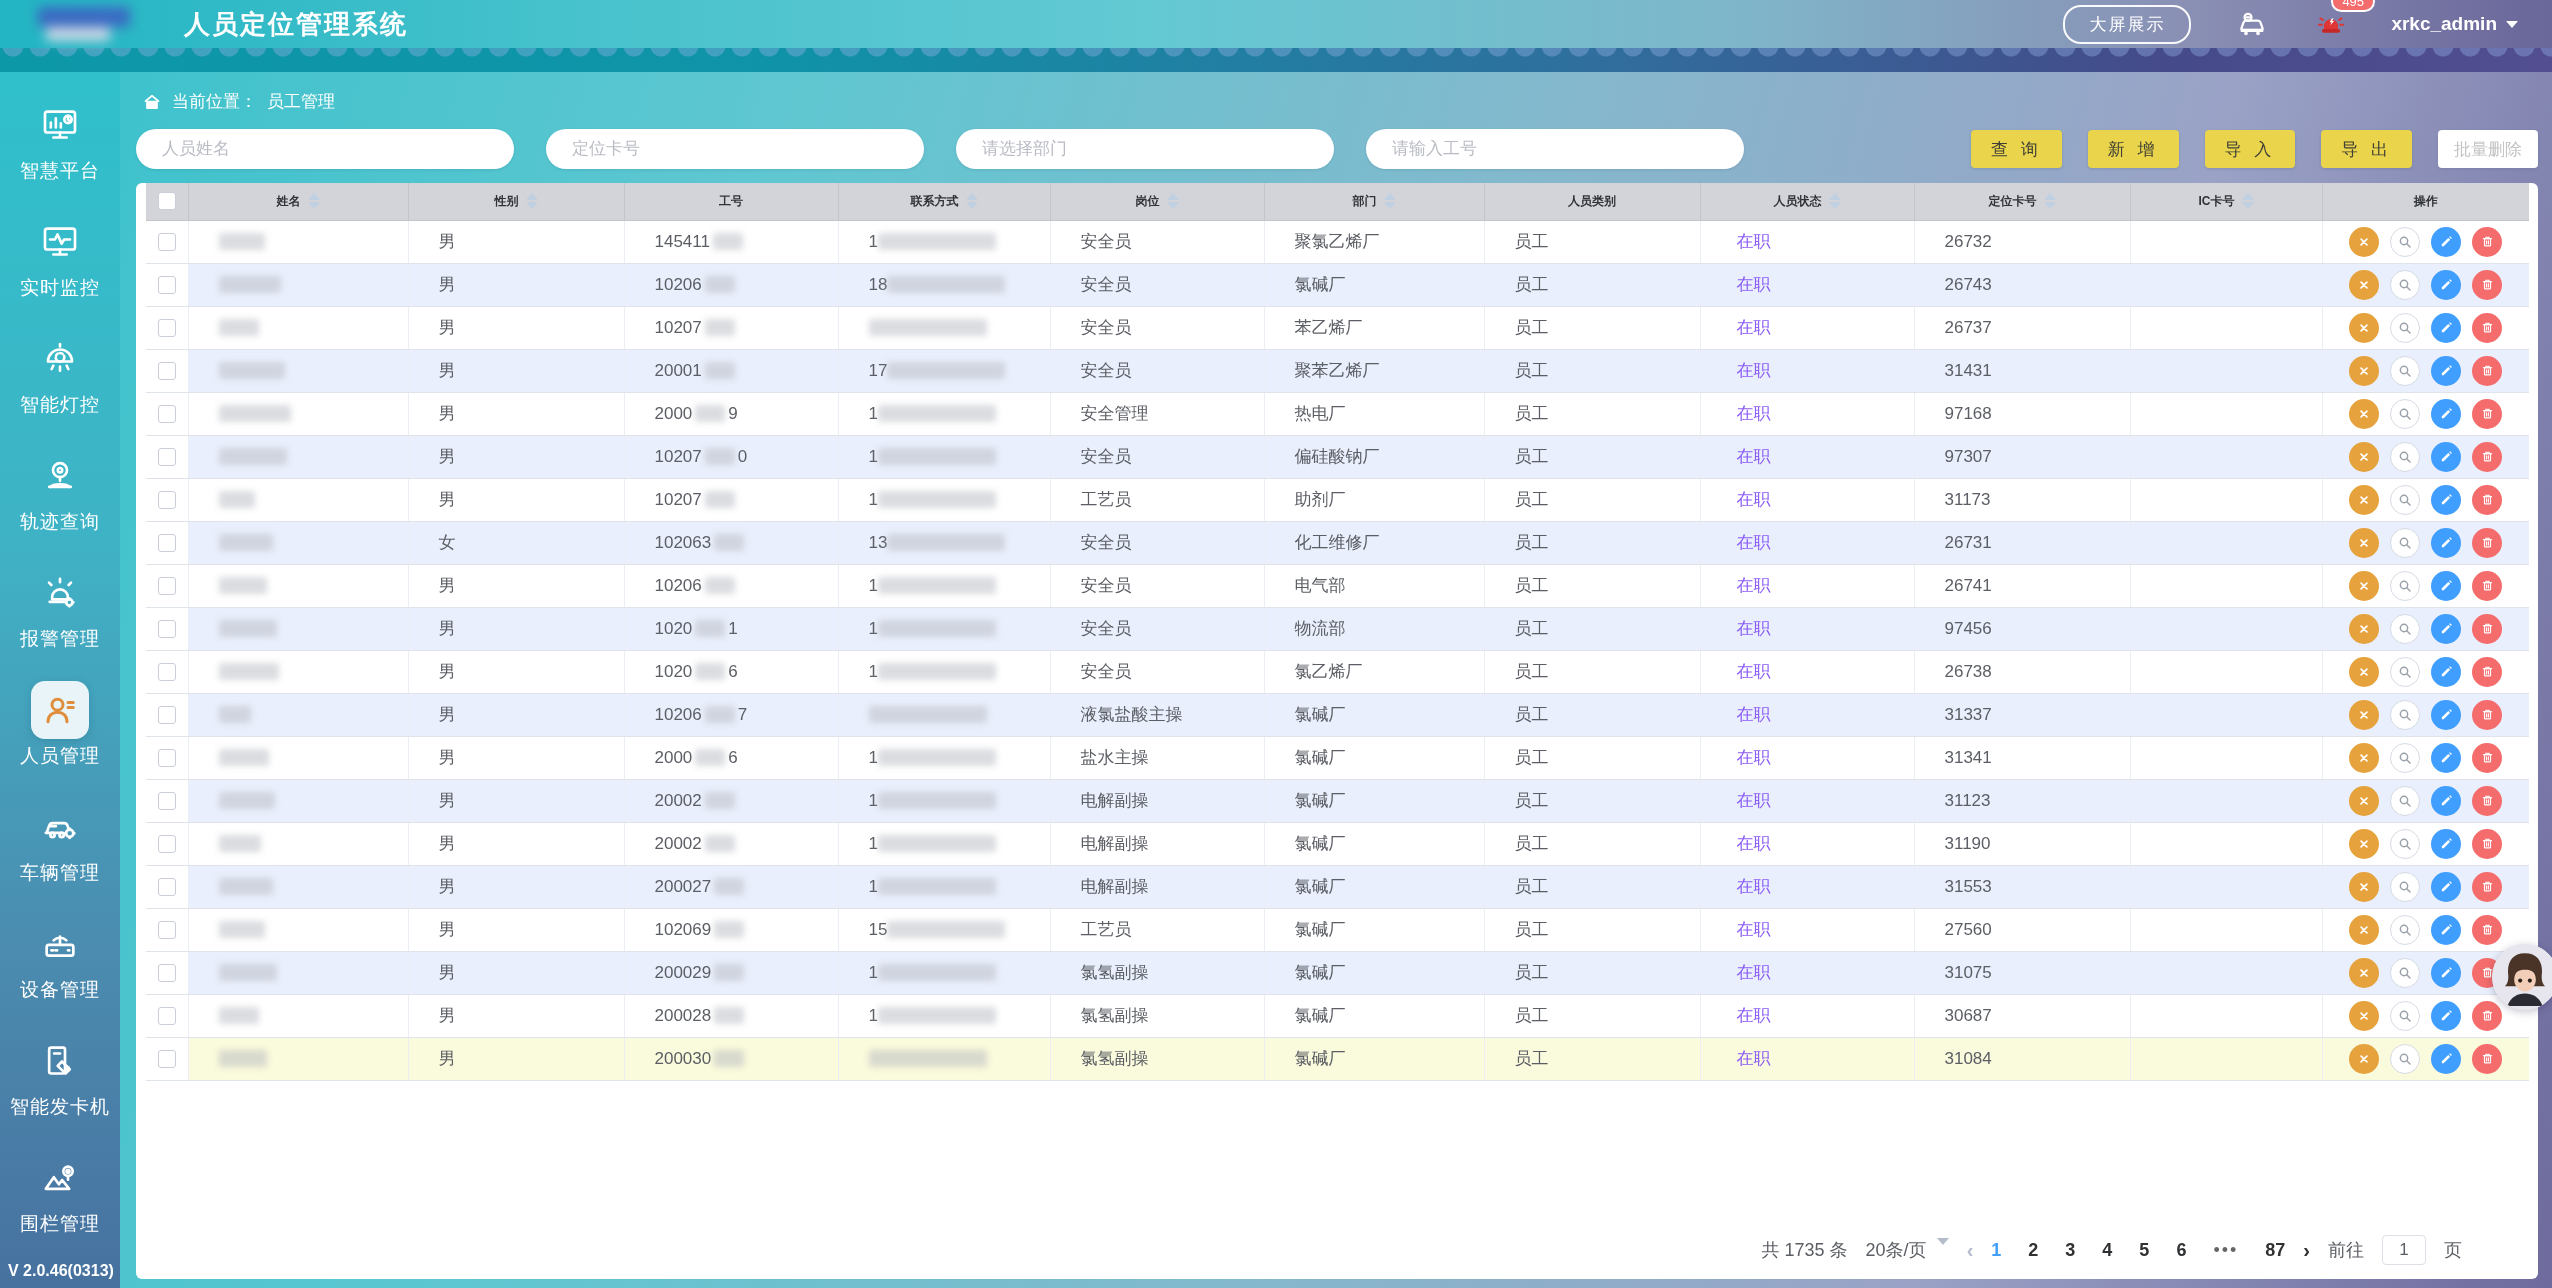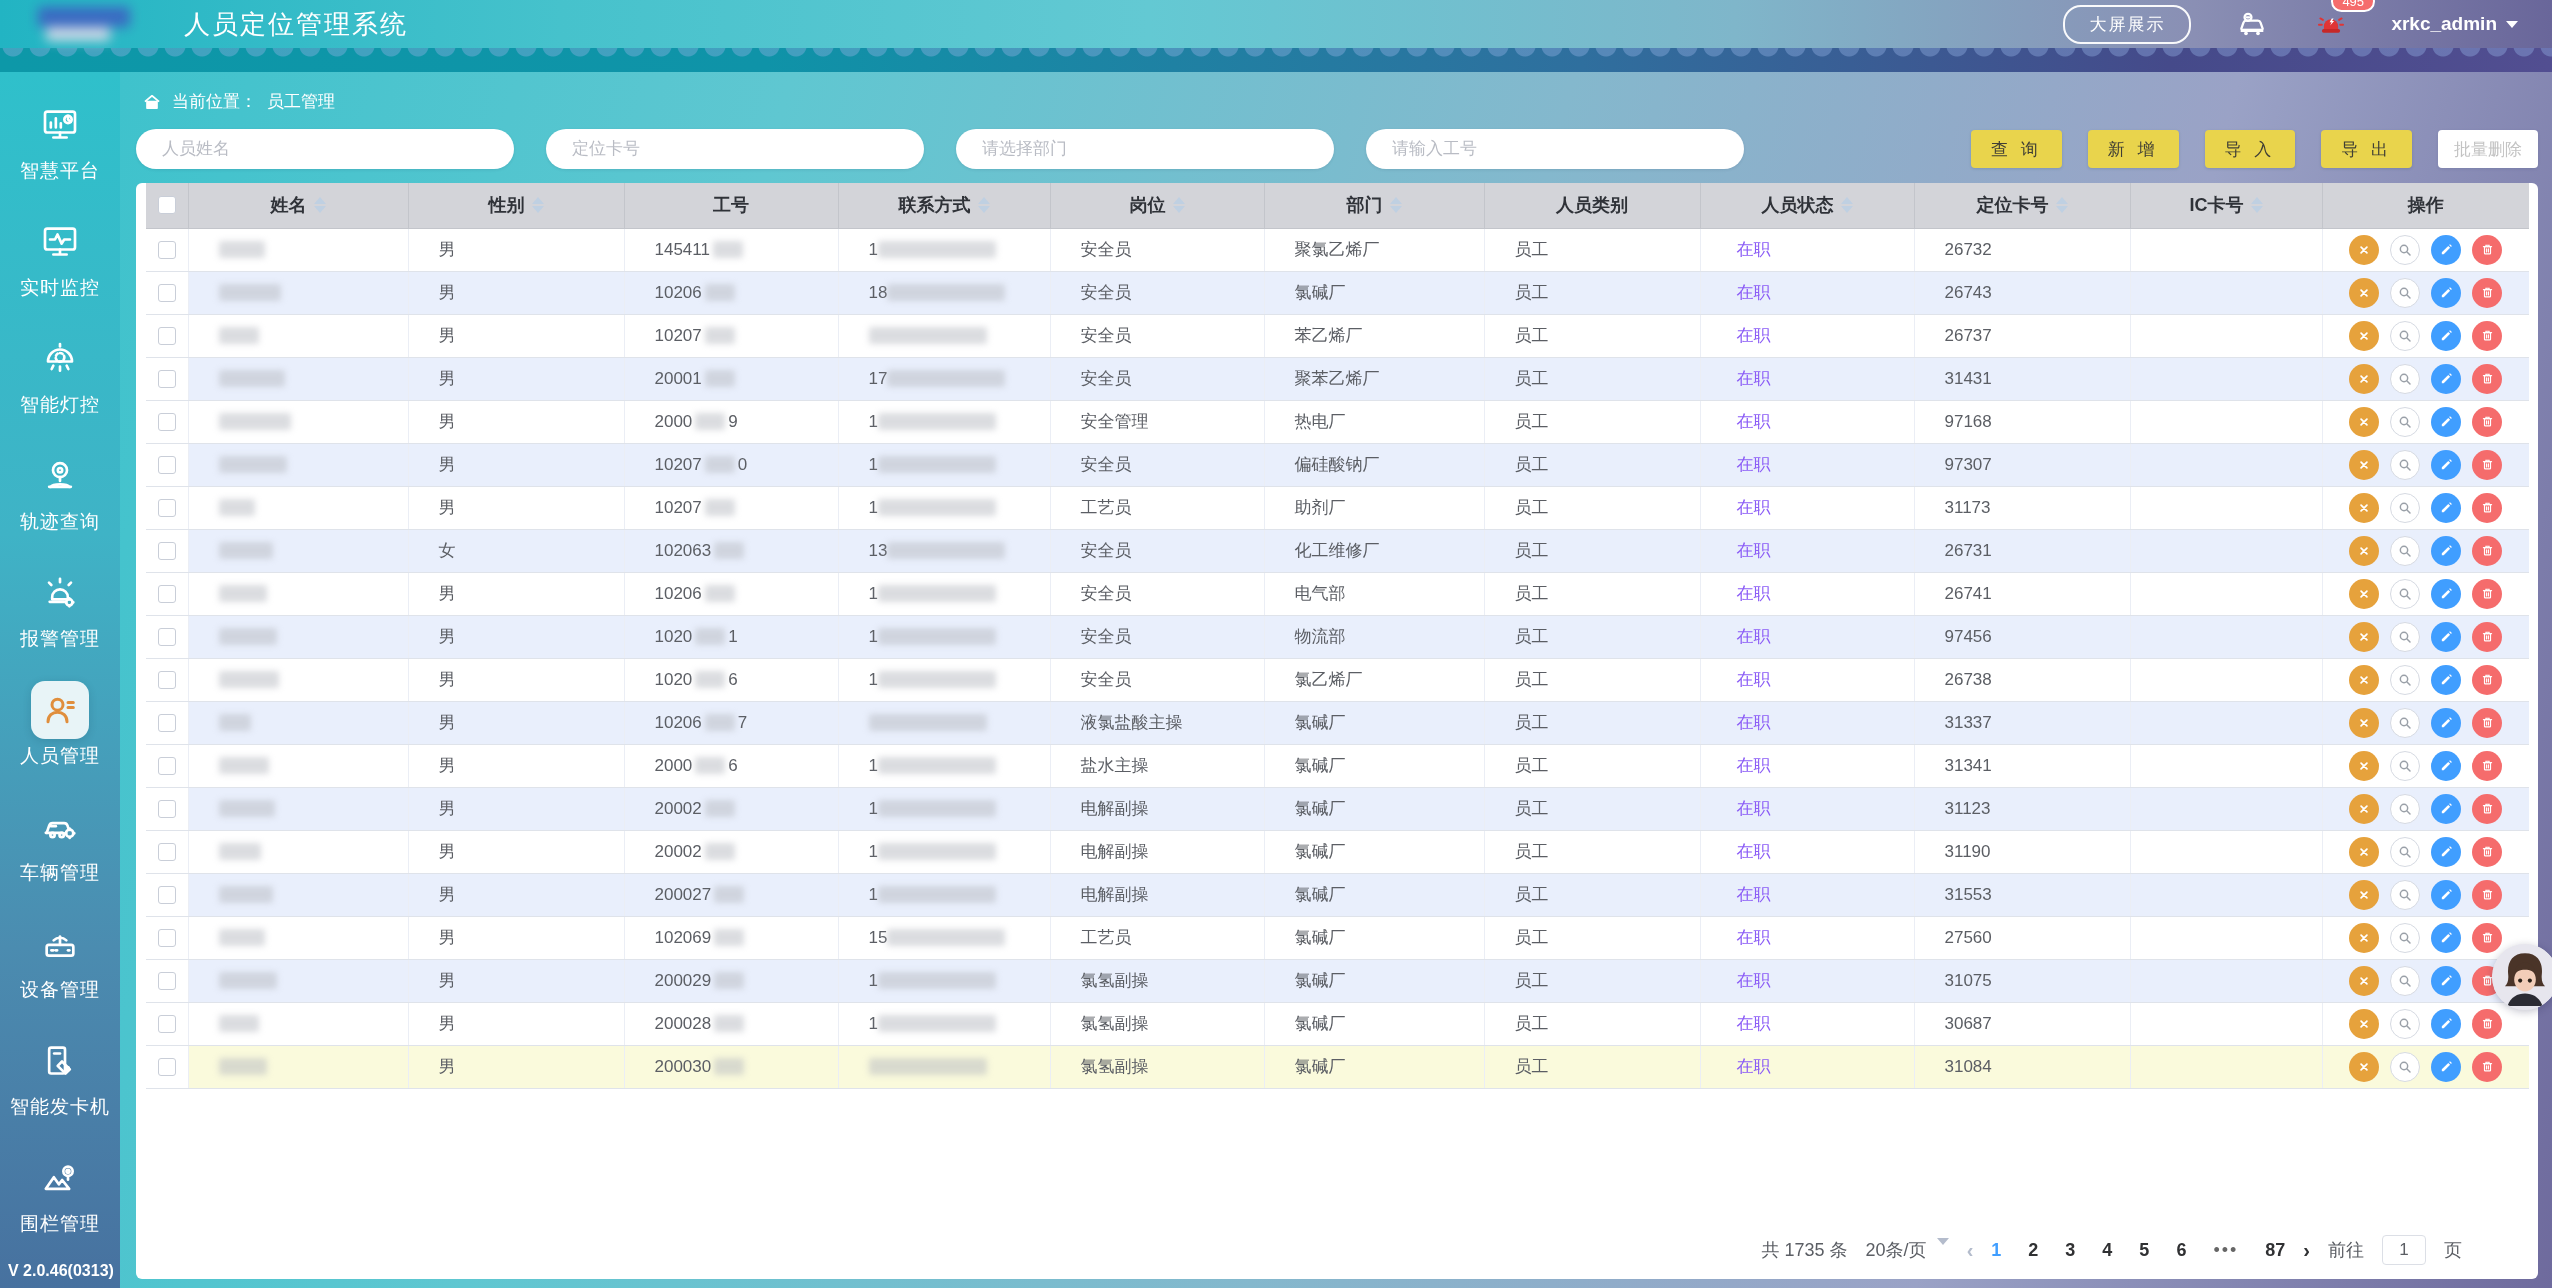--- a/index.html
+++ b/index.html
@@ -6,21 +6,21 @@
   html,body { width:2552px; height:1288px; overflow:hidden; font-family:"Liberation Sans","DejaVu Sans",sans-serif; }
   .page { position:relative; width:2552px; height:1288px; background:linear-gradient(105deg,#38c1cb 0%,#5fc7d1 28%,#84b8cd 55%,#9aa2c6 78%,#6e6a9d 100%); }
 
   
   .topbar { position:absolute; left:0; top:0; width:100%; height:48px;
     background:linear-gradient(90deg,#22b4c3 0%,#46c2cc 22%,#63c9d3 45%,#7fb6ca 68%,#8a8fb4 86%,#69669a 100%);
     display:flex; align-items:center; z-index:30; }
   .logo-blur { width:118px; height:38px; margin-left:26px; position:relative; filter:blur(6px); opacity:.95; }
   .logo-blur .b1 { position:absolute; left:12px; top:2px; width:92px; height:20px; background:#3b66c2; border-radius:3px; }
   .logo-blur .b2 { position:absolute; left:20px; top:22px; width:64px; height:14px; background:#d4dbe8; border-radius:3px; }
-  .app-title { color:#fff; font-size:26px; font-weight:normal; letter-spacing:2px; margin-left:40px; }
+  .app-title { color:#fff; font-size:26px; font-weight:bold; letter-spacing:2px; margin-left:40px; }
   .topbar-right { margin-left:auto; display:flex; align-items:center; gap:42px; padding-right:34px; }
   .bigscreen-btn { background:transparent; border:2px solid rgba(255,255,255,.95); color:#fff; font-size:17px;
     padding:6px 24px; border-radius:18px; letter-spacing:2px; cursor:pointer; }
   .hicon { width:38px; height:34px; display:flex; align-items:center; justify-content:center; cursor:pointer; }
   .alarm-wrap { position:relative; cursor:pointer; }
   .alarm-badge { position:absolute; top:-14px; left:18px; background:#f56c6c; border:2px solid #fff; color:#fff;
     font-size:13px; padding:1px 9px; border-radius:11px; line-height:15px; }
   .userbox { display:flex; align-items:center; gap:9px; color:#fff; font-size:19px; font-weight:bold; cursor:pointer; }
   .caret-down { width:0; height:0; border-left:6px solid transparent; border-right:6px solid transparent; border-top:7px solid #fff; }
 
@@ -50,21 +50,21 @@
   .f-input::placeholder { color:#b9bcc4; }
   .toolbar { margin-left:auto; display:flex; align-items:center; gap:26px; }
   .ybtn { background:#e9d44c; border:none; border-radius:4px; height:38px; padding:0 20px; font-size:17px;
     color:#403f35; letter-spacing:4px; cursor:pointer; box-shadow:0 1px 3px rgba(30,60,90,.18); }
   .wbtn { background:#fff; border:none; border-radius:4px; height:38px; padding:0 16px; font-size:17px;
     color:#c3c3c3; cursor:pointer; box-shadow:0 1px 3px rgba(30,60,90,.12); }
 
   
   .card { position:relative; margin:14px 14px 0 30px; height:1096px; background:#fff; border-radius:6px; padding:0 10px; }
   table { border-collapse:collapse; table-layout:fixed; width:2383px; }
-  th { background:#d3d4d9; height:45px; font-size:18px; color:#2f3238; font-weight:bold;
+  th { background:#d3d4d9; height:37px; font-size:12px; color:#2f3238; font-weight:bold;
     border-right:1px solid #c3c5cb; border-bottom:1px solid #c3c5cb; }
   th:last-child { border-right:none; }
   th .th-inner { display:flex; align-items:center; justify-content:center; gap:7px; }
   .sorter { display:inline-flex; flex-direction:column; gap:2px; }
   .sorter i { width:0; height:0; border-left:6px solid transparent; border-right:6px solid transparent; display:block; }
   .sorter .up { border-bottom:7px solid #bfd0e2; }
   .sorter .dn { border-top:7px solid #bfd0e2; }
   td { height:43px; font-size:17px; color:#5b5e64; border-right:1px solid #ebeef5; border-bottom:1px solid #dfe3ea;
     padding-left:30px; overflow:hidden; white-space:nowrap; }
   td:last-child { border-right:none; }

